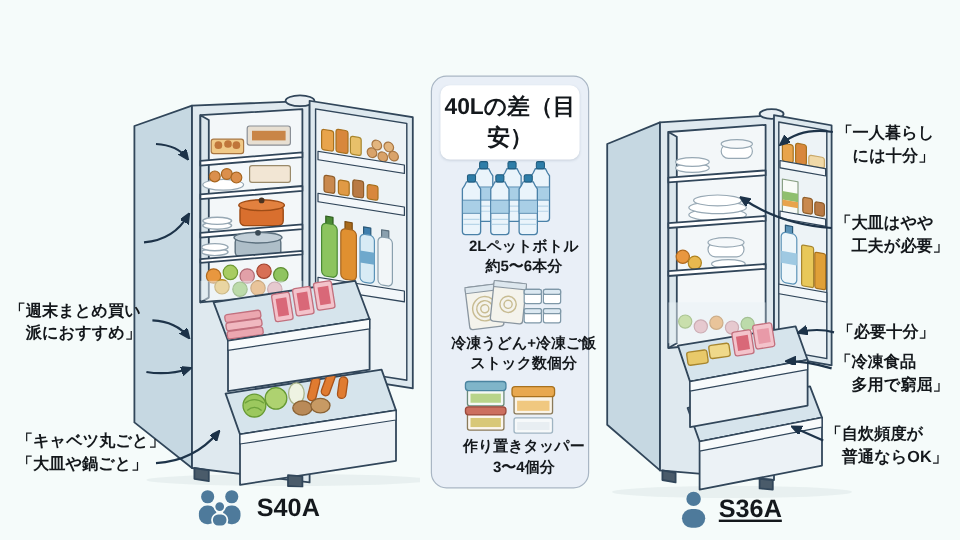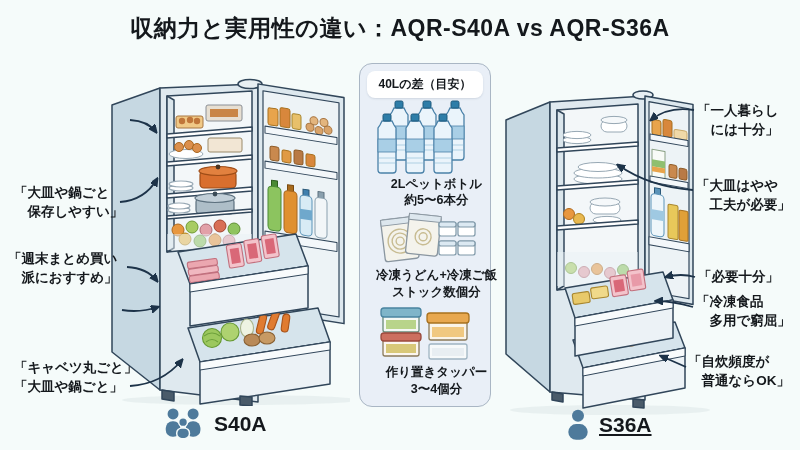--- a/index.html
+++ b/index.html
@@ -24,37 +24,36 @@
   .panel{
     position:absolute;left:359px;top:63px;width:132px;height:344px;
     background:var(--panel-bg,#e9eff7);
     border:1.5px solid var(--panel-border,#a9b6c4);
     border-radius:13px;box-sizing:border-box;
     display:flex;flex-direction:column;align-items:center;
     justify-content:space-between;padding:7px 4px 8px;
   }
   .panel-header{
     background:#fff;border-radius:8px;width:116px;padding:5px 0;
-    font-size:12px;font-weight:800;text-align:center;
+    font-size:19px;font-weight:800;text-align:center;
     box-shadow:0 1px 2px rgba(60,80,110,.15);
   }
   .panel-label{
     font-size:12.5px;font-weight:700;text-align:center;
     white-space:pre-line;line-height:1.35;width:128px;margin-left:23px;
   }
   .model-tag{position:absolute;display:flex;align-items:center;gap:9px;}
   .model-name{font-size:21px;font-weight:800;}
   .icon-person,.icon-family{fill:var(--icon-blue,#4e7a9b);}
 </style>
 </head>
 <body>
 
 <div class="stage">
 
-  <div class="title">収納力と実用性の違い：AQR-S40A vs AQR-S36A</div>
 
   <svg class="fridge-svg" style="left:100px;top:76px;" width="250" height="330" viewBox="0 0 250 330">
     <ellipse cx="140" cy="324" rx="118" ry="5" fill="#dde8e8" opacity="0.55"></ellipse>
     <g stroke="#31465a" stroke-width="1.5" stroke-linejoin="round">
 
       <polygon points="12,29 60,12 60,314 12,276" fill="#c6d8e2"></polygon>
       <polygon points="60,12 158,8 158,326 60,314" fill="#dfe9ef"></polygon>
 
       <g>
         <polygon points="67,20 152,15 152,168 67,176" fill="#f3f7f9"></polygon>
@@ -353,22 +352,20 @@
         <rect x="59" y="26" width="32" height="10" fill="#f0c880" stroke="none"></rect>
         <rect x="54" y="12" width="42" height="10" rx="3" fill="#e8a84f" stroke="#a8711e"></rect>
         <rect x="56" y="43" width="38" height="15" rx="2" fill="#f6f9fa" stroke="#9fb4c2"></rect>
         <rect x="59" y="47" width="32" height="8" fill="#e8eef2" stroke="none"></rect>
       </g>
     </svg>
     <div class="panel-label">作り置きタッパー
 3〜4個分</div>
   </div>
 
-  <div class="callout" style="left:14px;top:183px;width:130px;">「大皿や鍋ごと
-保存しやすい」</div>
   <div class="callout" style="left:8px;top:249px;width:135px;">「週末まとめ買い
 派におすすめ」</div>
   <div class="callout no-hang" style="left:14px;top:358px;width:140px;">「キャベツ丸ごと」
 「大皿や鍋ごと」</div>
 
   <div class="callout" style="left:697px;top:101px;width:100px;">「一人暮らし
 には十分」</div>
   <div class="callout" style="left:696px;top:176px;width:102px;">「大皿はやや
 工夫が必要」</div>
   <div class="callout" style="left:698px;top:267px;width:100px;">「必要十分」</div>

